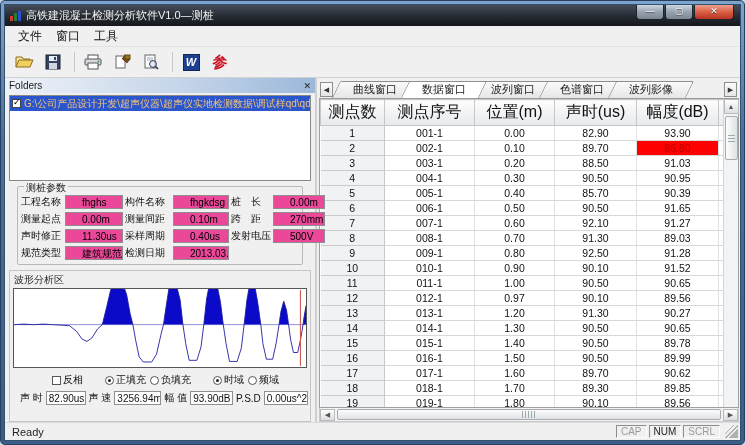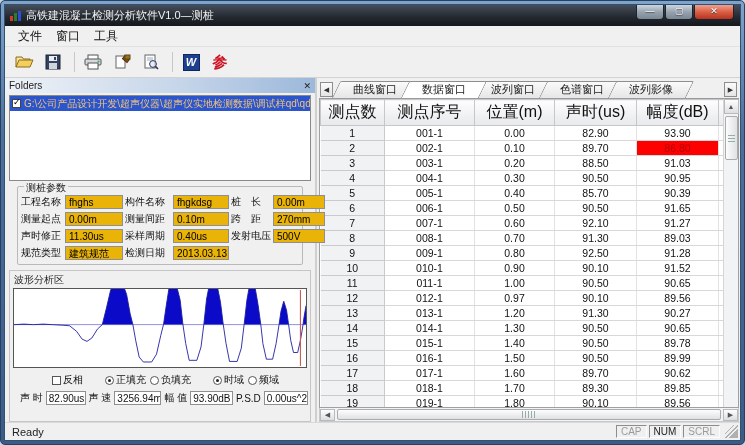--- a/index.html
+++ b/index.html
@@ -36,21 +36,21 @@
   .listbox{height:86px;flex:0 0 86px;background:#fff;border:1px solid #898989;margin:2px 4px 3px 4px;overflow:hidden;font-size:10px;}
   .list-item{height:15px;display:flex;align-items:center;gap:3px;padding:0 2px;white-space:nowrap;overflow:hidden;}
   .cbx{width:9px;height:9px;border:1px solid #444;background:#fff;display:inline-block;position:relative;flex:0 0 9px;}
   .cbx.on::after{content:"✓";position:absolute;left:0px;top:-3px;font-size:9px;color:#000;}
 
   
   .group{border:1px solid #b9b9bc;border-radius:2px;margin:2px 12px;position:relative;padding:8px 3px 4px 3px;}
   .group>.gtitle{position:absolute;top:-6px;left:6px;background:#f0f0f0;font-size:10px;padding:0 2px;color:#222;}
   .pgrid{display:grid;grid-template-columns:42px 58px 46px 56px 40px 52px;gap:3px 2px;font-size:10px;align-items:center;}
   .plabel{color:#111;white-space:nowrap;overflow:hidden;}
-  .pfield{background:#eab308;border:1px solid #8f8f8f;height:14px;line-height:13px;padding:0 3px;white-space:nowrap;overflow:hidden;}
+  .pfield{background:#ec4899;border:1px solid #8f8f8f;height:14px;line-height:13px;padding:0 16px;white-space:nowrap;overflow:hidden;}
 
   
   .wgroup{flex:1;margin:3px 4px 0 4px;min-height:0;display:flex;flex-direction:column;border:1px solid #c5c5c8;padding:1px 2px 0 2px;}
   .wtitle{font-size:10px;color:#222;padding:1px 2px;}
   .plot{height:80px;flex:0 0 80px;background:#fff;border:1px solid #555;margin:0 1px;position:relative;overflow:hidden;}
   .plot svg{position:absolute;inset:0;width:100%;height:100%;}
   .wctrl1{display:flex;align-items:center;font-size:10px;gap:4px;margin:5px 0 2px 40px;color:#111;}
   .wctrl1 .gap{width:14px;}
   .rd{width:9px;height:9px;border:1px solid #555;border-radius:50%;background:#fff;display:inline-block;position:relative;flex:0 0 9px;}
   .rd.on::after{content:"";position:absolute;left:2px;top:2px;width:3px;height:3px;border-radius:50%;background:#222;}

